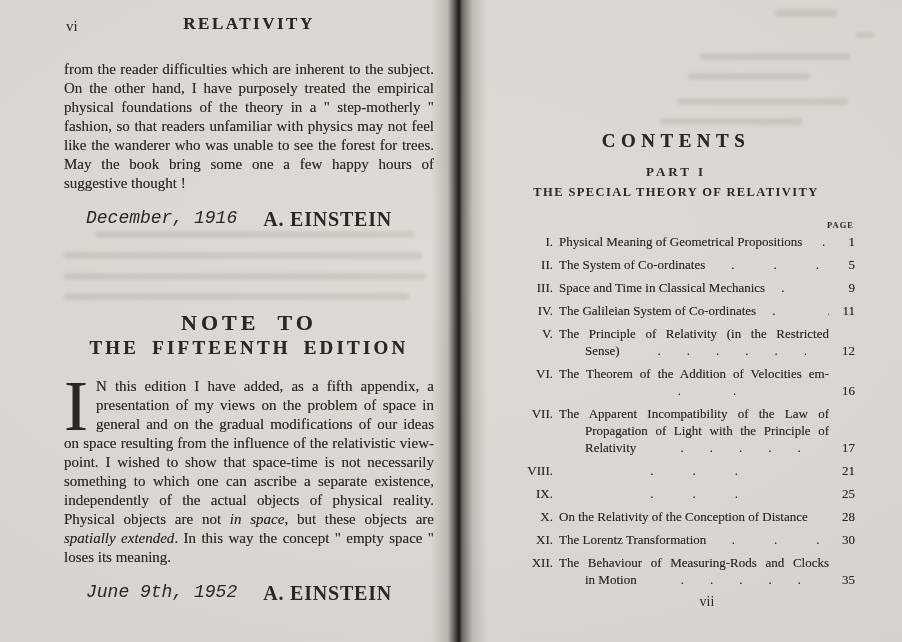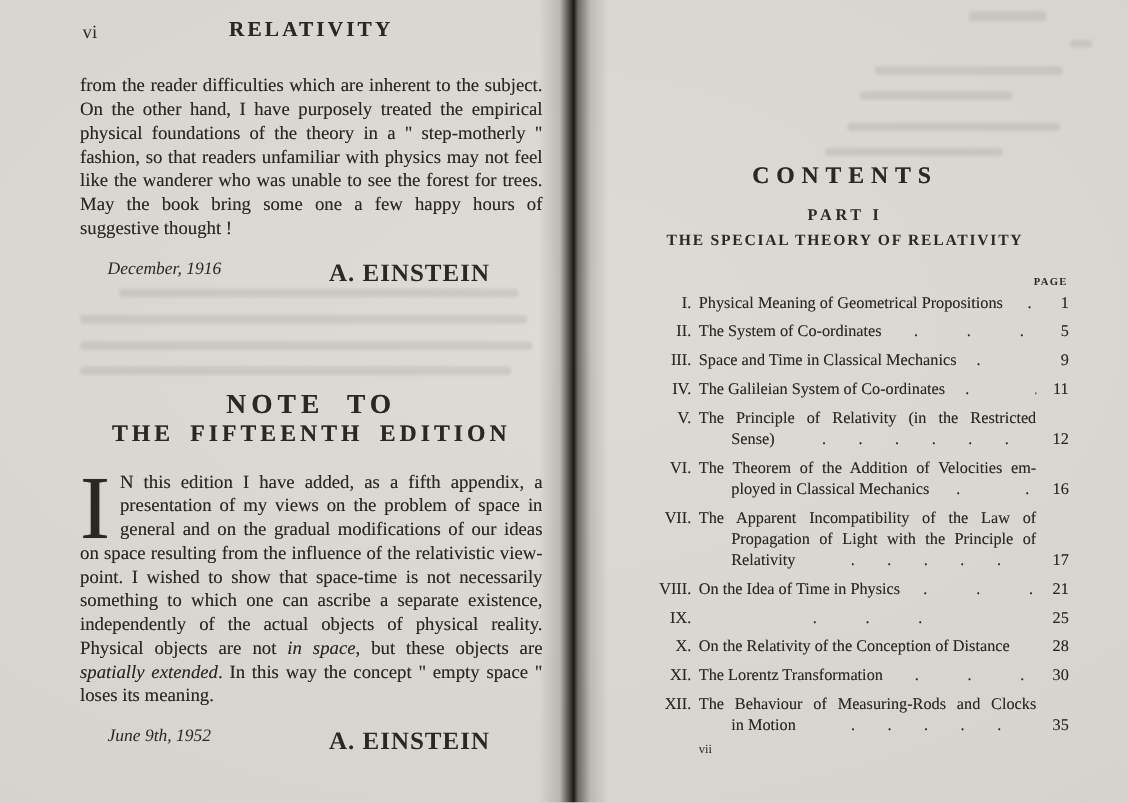--- a/index.html
+++ b/index.html
@@ -51,21 +51,21 @@
   .folio-left{position:absolute;left:2px;top:4px;font-size:15px;}
   .running-head{
     text-align:center;font-weight:bold;font-size:17px;letter-spacing:2.5px;
     text-shadow:0 0 0.5px rgba(43,40,35,0.6);
   }
   .preface{
     margin-top:24px;font-size:15px;line-height:19px;text-align:justify;
     text-shadow:0 0 0.4px rgba(43,40,35,0.5);
   }
   .signoff{display:flex;justify-content:space-between;margin-top:9px;padding-left:22px;padding-right:42px;}
-  .signoff .date{font-style:italic;font-size:14px;}
+  .signoff .date{font-style:italic;font-size:18px;font-family:Liberation Mono, monospace;}
   .signoff .author{font-size:20px;font-weight:bold;letter-spacing:0.8px;}
   .note-head{margin-top:80px;text-align:center;font-weight:bold;
     text-shadow:0 0 0.5px rgba(43,40,35,0.6);}
   .note-head .l1{font-size:22px;letter-spacing:4px;word-spacing:9px;line-height:24px;}
   .note-head .l2{font-size:19px;letter-spacing:3.2px;word-spacing:5px;line-height:26px;}
   .note-para{
     margin-top:16px;font-size:15px;line-height:19px;text-align:justify;
     text-shadow:0 0 0.4px rgba(43,40,35,0.5);
   }
   .dropcap{
@@ -85,21 +85,21 @@
   .toc-entry{display:flex;font-size:13px;line-height:17px;margin-bottom:6px;
     text-shadow:0 0 0.4px rgba(43,40,35,0.45);}
   .toc-num{flex:none;width:62px;text-align:right;padding-right:6px;box-sizing:border-box;}
   .toc-body{flex:1;min-width:0;}
   .toc-page{flex:none;width:26px;text-align:right;align-self:flex-end;}
   .toc-line{display:block;gap:16px;}
   .toc-line.jfull{text-align:justify;text-align-last:justify;}
   .toc-line.cont{padding-left:26px;}
   .toc-line.final{display:flex;}
   .toc-line.final .leader{flex:1;text-align:center;white-space:pre;overflow:hidden;}
-  .folio-right{margin-left:62px;font-size:10px;margin-top:1px;}
+  .folio-right{margin-left:62px;text-align:center;font-size:14px;margin-top:1px;}
 </style>
 </head>
 <body>
 
 <div class="scan"></div>
 
 <div class="ghost g1"></div>
 <div class="ghost g2"></div>
 <div class="ghost g3"></div>
 <div class="ghost g4"></div>
@@ -198,21 +198,20 @@
           </span>
       </span>
       <span class="toc-page">12</span>
     </div>
 
     <div class="toc-entry">
       <span class="toc-num">VI.</span>
       <span class="toc-body">
         <span class="toc-line jfull">The Theorem of the Addition of Velocities em-</span>
         <span class="toc-line final cont">
-            <span>ployed in Classical Mechanics</span>
             <span class="leader">.    .</span>
           </span>
       </span>
       <span class="toc-page">16</span>
     </div>
 
     <div class="toc-entry">
       <span class="toc-num">VII.</span>
       <span class="toc-body">
         <span class="toc-line jfull">The Apparent Incompatibility of the Law of</span>
@@ -222,21 +221,20 @@
             <span class="leader">.  .  .  .  .</span>
           </span>
       </span>
       <span class="toc-page">17</span>
     </div>
 
     <div class="toc-entry">
       <span class="toc-num">VIII.</span>
       <span class="toc-body">
         <span class="toc-line final">
-            <span>On the Idea of Time in Physics</span>
             <span class="leader">.   .   .</span>
           </span>
       </span>
       <span class="toc-page">21</span>
     </div>
 
     <div class="toc-entry">
       <span class="toc-num">IX.</span>
       <span class="toc-body">
         <span class="toc-line final">

